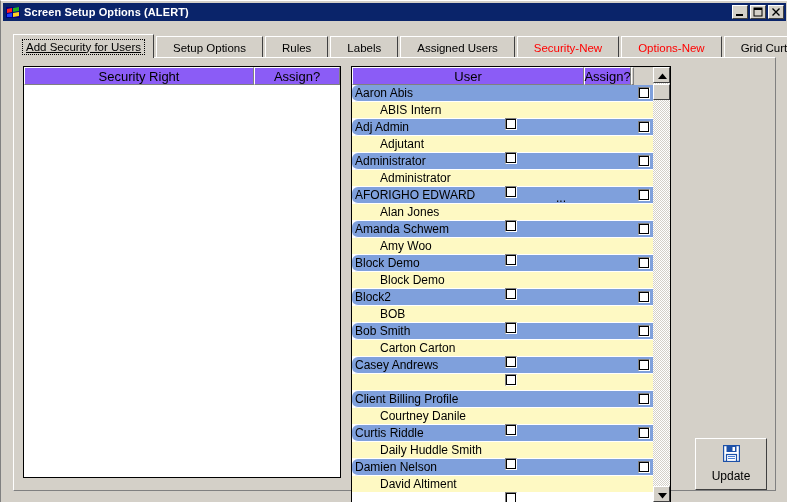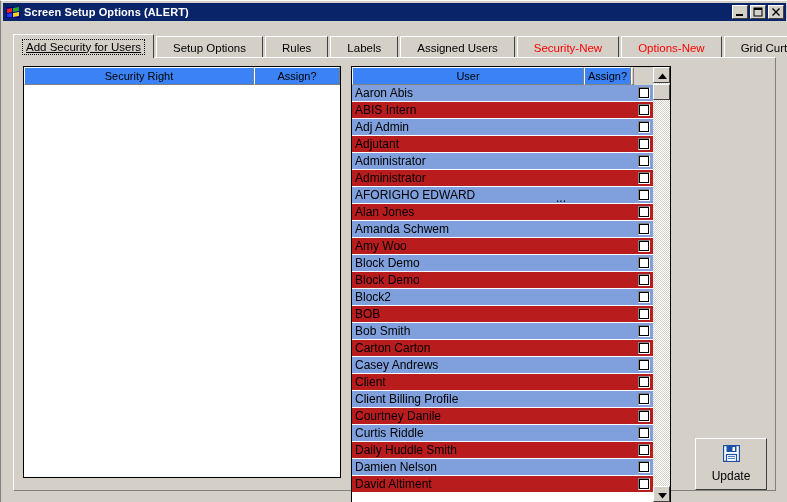--- a/index.html
+++ b/index.html
@@ -131,29 +131,29 @@
   .grid-left  { left: 22px;  top: 65px; width: 318px; height: 412px; }
   .grid-right { left: 350px; top: 65px; width: 320px; height: 437px; }
 
   .grid-header {
     display: flex;
     height: 18px;
     background: #d4d0c8;
     box-sizing: border-box;
   }
   .hcell {
-    background: #3b82f6;
+    background: #8b5cf6;
     border-top: 1px solid #ffffff;
     border-left: 1px solid #ffffff;
     border-right: 1px solid #808080;
     border-bottom: 1px solid #808080;
     display: flex;
     align-items: center;
     justify-content: center;
-    font-size: 11px;
+    font-size: 13px;
     color: #000000;
     box-sizing: border-box;
     cursor: default;
   }
   .hcell-corner {
     background: #d4d0c8;
     border-top: 1px solid #ffffff;
     border-left: 1px solid #ffffff;
     border-right: 1px solid #808080;
     border-bottom: 1px solid #808080;
@@ -162,22 +162,22 @@
 
   .rows { position: relative; }
   .row {
     display: flex;
     height: 17px;
     box-sizing: border-box;
     border-bottom: 1px solid #ffffff;
     align-items: center;
     cursor: default;
   }
-  .row.even { background: #7fa0dc; }
-  .row.odd  { background: #b91c1c; }
+  .row.even { background: #7fa0dc; border-radius: 6px; }
+  .row.odd  { background: #fef9c3; flex-direction: column; }
   .cell-name {
     flex: 0 0 auto;
     width: 268px;
     font-size: 12px;
     color: #000000;
     padding-left: 3px;
     box-sizing: border-box;
     white-space: nowrap;
     overflow: hidden;
     position: relative;
@@ -456,21 +456,20 @@
             <div class="chk"></div>
           </div>
         </div>
         <div class="row even">
           <div class="cell-name">Casey Andrews</div>
           <div class="cell-assign">
             <div class="chk"></div>
           </div>
         </div>
         <div class="row odd">
-          <div class="cell-name">Client</div>
           <div class="cell-assign">
             <div class="chk"></div>
           </div>
         </div>
         <div class="row even">
           <div class="cell-name">Client Billing Profile</div>
           <div class="cell-assign">
             <div class="chk"></div>
           </div>
         </div>

